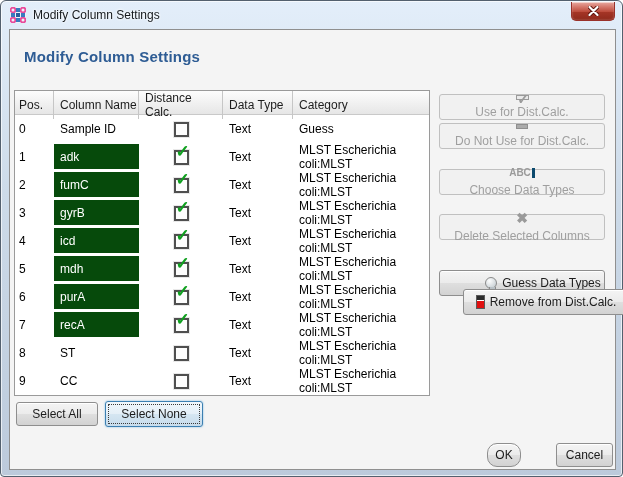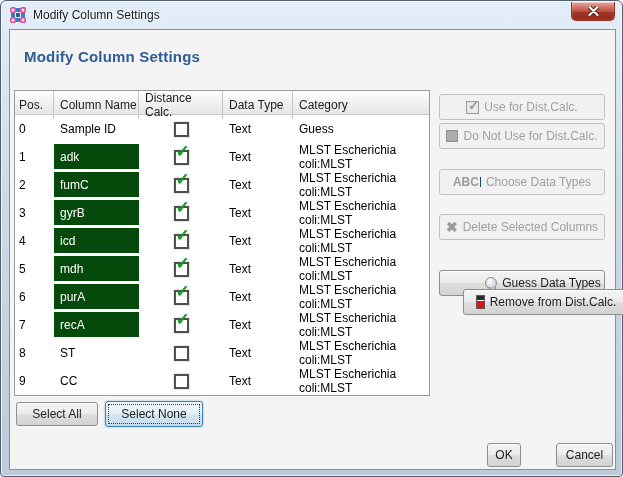--- a/index.html
+++ b/index.html
@@ -84,55 +84,55 @@
   
   .btn {
     border: 1px solid #8e8e8e; border-radius: 3px;
     background: linear-gradient(#f4f4f4, #ebebeb 50%, #dfdfdf 50%, #d2d2d2);
     box-shadow: inset 0 1px 0 #fff;
     color: #1c1c1c; font-size: 12px; font-family: inherit;
     display: flex; align-items: center; justify-content: center; gap: 5px;
     cursor: default;
   }
   .btn.disabled {
-    border-color: #c0c0c0; background: #f1f1f1; box-shadow: none; color: #9f9f9f;
+    border-color: #c0c0c0; background: #f1f1f1; box-shadow: none; color: #9f9f9f; flex-direction: column;
   }
 
   
   .side-btn { position: absolute; left: 429px; width: 166px; height: 26px; }
   .side-btn:nth-of-type(1) { top: 64px; }
   .side-btn:nth-of-type(2) { top: 93px; }
   .side-btn:nth-of-type(3) { top: 139px; }
   .side-btn:nth-of-type(4) { top: 184px; }
   .side-btn:nth-of-type(5) { top: 240px; padding-left: 42px; }
   .side-btn:nth-of-type(6) { top: 259px; margin-left: 24px; }
 
   
   .ic { display: inline-block; position: relative; }
   .ic-cbx-checked { width: 13px; height: 13px; border: 1px solid #9a9a9a; background: #e9e9e9; }
   .ic-cbx-checked::after { content: "✓"; position: absolute; left: 1px; top: -4px; font-size: 13px; font-weight: bold; color: #9a9a9a; }
   .ic-box-filled { width: 12px; height: 12px; border: 1px solid #8f8f8f; background: #ababab; }
-  .ic-abc { font-size: 12px; font-weight: bold; color: #9a9a9a; letter-spacing: 0; border-right: 1px solid #0c4a6e; padding-right: 1px; line-height: 10px; }
+  .ic-abc { font-size: 10px; font-weight: bold; color: #9a9a9a; letter-spacing: 0; border-right: 3px solid #0c4a6e; padding-right: 1px; line-height: 10px; }
   .ic-x { font-size: 14px; font-weight: bold; color: #9a9a9a; line-height: 12px; }
   .ic-bulb { width: 12px; height: 12px; border-radius: 50%; border: 1px solid #8a8a8a;
              background: radial-gradient(circle at 35% 30%, #fdfdfd, #cfd6da 70%, #aab4ba); }
   .ic-bulb::after { content: ""; position: absolute; left: 3px; bottom: -3px; width: 5px; height: 3px; background: #b9c1c6; border: 1px solid #8a8a8a; border-top: none; }
   .ic-remcol { width: 9px; height: 14px; border: 1px solid #5a5a5a; background: #e01010; }
   .ic-remcol::before { content: ""; position: absolute; left: 0; top: 0; width: 7px; height: 4px; background: #2b2b2b; border-bottom: 1px solid #fff; }
 
   
   .select-all { position: absolute; left: 6px; top: 372px; width: 82px; height: 24px; }
   .select-none {
     position: absolute; left: 95px; top: 371px; width: 98px; height: 26px;
     border-color: #3c7fb1;
     background: linear-gradient(#f0f7fc, #e4eff7 50%, #d5e6f2 50%, #c7dcec);
     outline: 1px dotted #3a3a3a; outline-offset: -4px;
     box-shadow: 0 0 2px #7ab8e0;
   }
-  .ok-btn { position: absolute; left: 477px; top: 413px; width: 34px; height: 24px; }
+  .ok-btn { position: absolute; left: 477px; top: 413px; width: 34px; height: 24px; border-radius: 10px; }
   .cancel-btn { position: absolute; left: 546px; top: 413px; width: 57px; height: 24px; }
 </style>
 </head>
 <body>
 
 <div class="dialog">
 
   <div class="titlebar">
     <svg class="app-icon" viewBox="0 0 16 16">
       <rect x="0" y="0" width="16" height="16" fill="#eef3f8"></rect>

